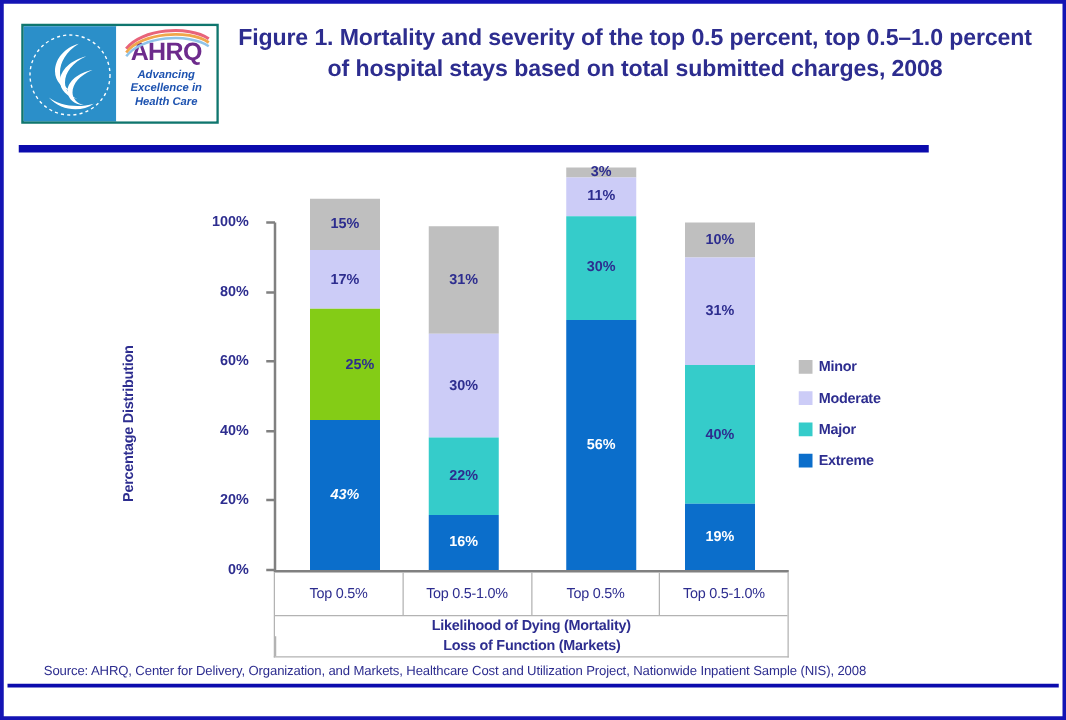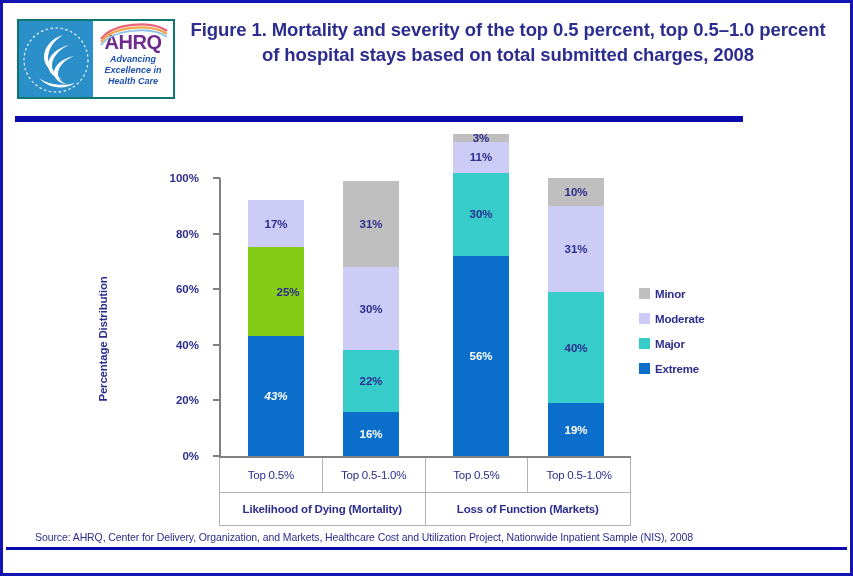--- a/index.html
+++ b/index.html
@@ -180,20 +180,21 @@
     flex-direction: column;
   }
   #cat-row-1 {
     display: flex;
     height: 34px;
   }
   #cat-row-2 {
     display: flex;
     height: 33px;
     border-top: 1px solid #b3b3b3;
+    flex-direction: column;
   }
   .cat-cell {
     flex: 1;
     display: flex;
     align-items: center;
     justify-content: center;
     color: #2d2d8f;
     font-weight: normal;
     font-size: 11.5px;
     box-sizing: border-box;
@@ -308,20 +309,23 @@
         <div class="ytick-label" style="top: 155.2px;">60%</div>
         <div class="ytick-mark" style="top: 160.2px;"></div>
         <div class="ytick-label" style="top: 99.6px;">80%</div>
         <div class="ytick-mark" style="top: 104.6px;"></div>
         <div class="ytick-label" style="top: 44px;">100%</div>
         <div class="ytick-mark" style="top: 49px;"></div>
       </div>
 
     <div id="plot">
         <div class="bar" style="left: 27px;">
+          <div class="seg" style="height: 41.7px; background: rgb(191, 191, 191);">
+            <span class="seg-label dark">15%</span>
+          </div>
           <div class="seg" style="height: 47.26px; background: rgb(204, 204, 247);">
             <span class="seg-label dark">17%</span>
           </div>
           <div class="seg" style="height: 89px; background: #84cc16; padding-left: 24px;">
             <span class="seg-label dark">25%</span>
           </div>
           <div class="seg" style="height: 119.54px; background: rgb(11, 110, 203); font-style: italic;">
             <span class="seg-label light">43%</span>
           </div>
         </div>

